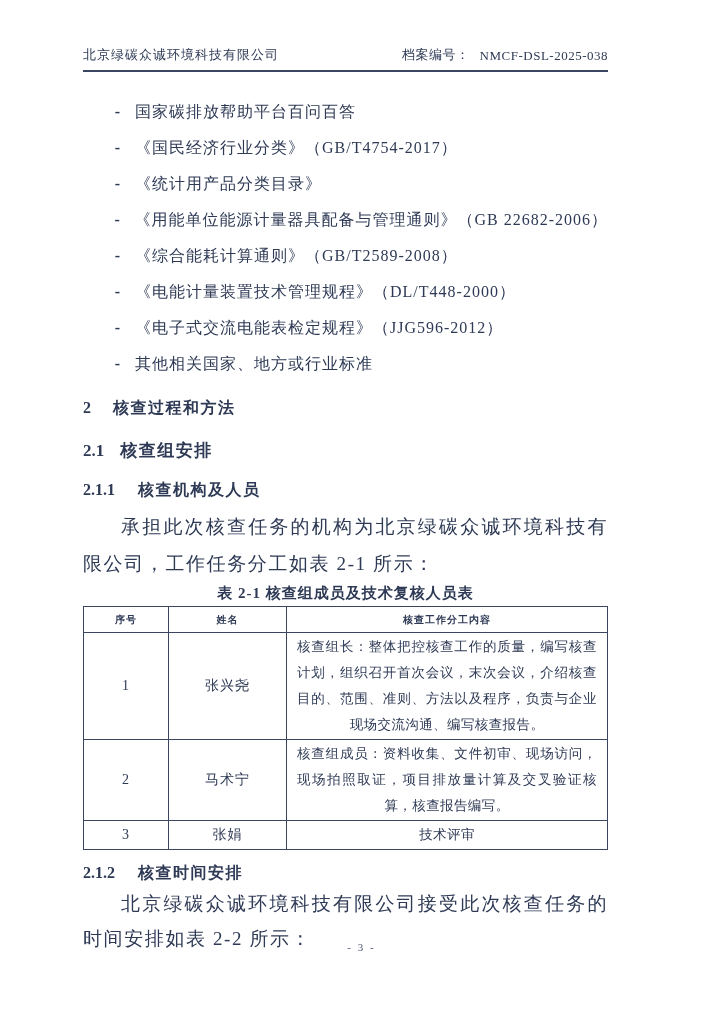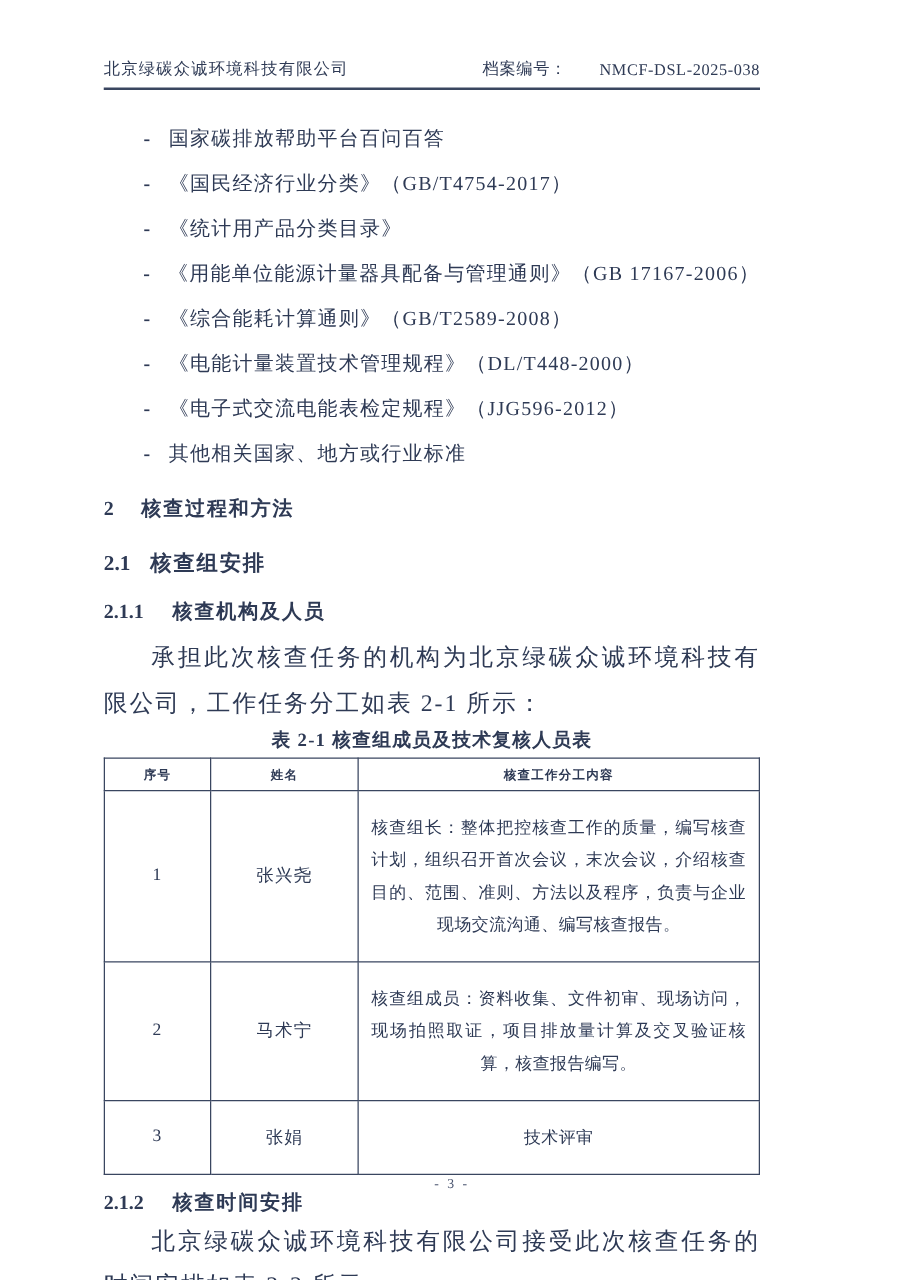--- a/index.html
+++ b/index.html
@@ -23,21 +23,21 @@
   
   .doc-header {
     display: flex;
     justify-content: space-between;
     align-items: flex-end;
     font-size: 13px;
     letter-spacing: 1px;
     padding-bottom: 6px;
     border-bottom: 2px solid #3a4660;
   }
-  .doc-header .right { display: flex; align-items: flex-end; gap: 26px; letter-spacing: 0.5px; }
+  .doc-header .right { display: flex; align-items: flex-end; gap: 10px; letter-spacing: 0.5px; }
   .doc-header .archive-number { letter-spacing: 0.5px; }
   
   .ref-list { margin-top: 22px; list-style: none; }
   .ref-item { display: flex; line-height: 36px; font-size: 16px; letter-spacing: 1px; }
   .ref-dash { margin-left: 30px; width: 10px; text-align: center; font-weight: bold; }
   .ref-text { margin-left: 12px; white-space: nowrap; }
   
   .h-l1 { margin-top: 14px; font-size: 16px; font-weight: bold; line-height: 24px; letter-spacing: 1.5px; }
   .h-l1 .num { margin-right: 22px; letter-spacing: 0; }
   .h-l2 { margin-top: 19px; font-size: 17px; font-weight: bold; line-height: 23px; letter-spacing: 1.5px; }
@@ -72,21 +72,21 @@
   }
   table.roster th, table.roster td { border: 1px solid #3a4660; }
   table.roster th {
     font-size: 10px; font-weight: bold; height: 26px;
     text-align: center; letter-spacing: 1px;
   }
   td.cell-no, td.cell-name { text-align: center; font-size: 14px; letter-spacing: 1px; }
   td.cell-duty {
     font-size: 13.5px;
     line-height: 26px;
-    padding: 16px 10px;
+    padding: 1px 10px;
     text-align: justify;
     text-align-last: center;
     -moz-text-align-last: center;
     letter-spacing: 0.4px;
   }
   tr.row-short td { height: 25px; }
   
   .page-footer {
     position: absolute;
     top: 941px;
@@ -120,21 +120,21 @@
       <li class="ref-item">
         <span class="ref-dash">-</span>
         <span class="ref-text">《国民经济行业分类》（GB/T4754-2017）</span>
       </li>
       <li class="ref-item">
         <span class="ref-dash">-</span>
         <span class="ref-text">《统计用产品分类目录》</span>
       </li>
       <li class="ref-item">
         <span class="ref-dash">-</span>
-        <span class="ref-text">《用能单位能源计量器具配备与管理通则》（GB 17167-2006）</span>
+        <span class="ref-text">《用能单位能源计量器具配备与管理通则》（GB 22682-2006）</span>
       </li>
       <li class="ref-item">
         <span class="ref-dash">-</span>
         <span class="ref-text">《综合能耗计算通则》（GB/T2589-2008）</span>
       </li>
       <li class="ref-item">
         <span class="ref-dash">-</span>
         <span class="ref-text">《电能计量装置技术管理规程》（DL/T448-2000）</span>
       </li>
       <li class="ref-item">

